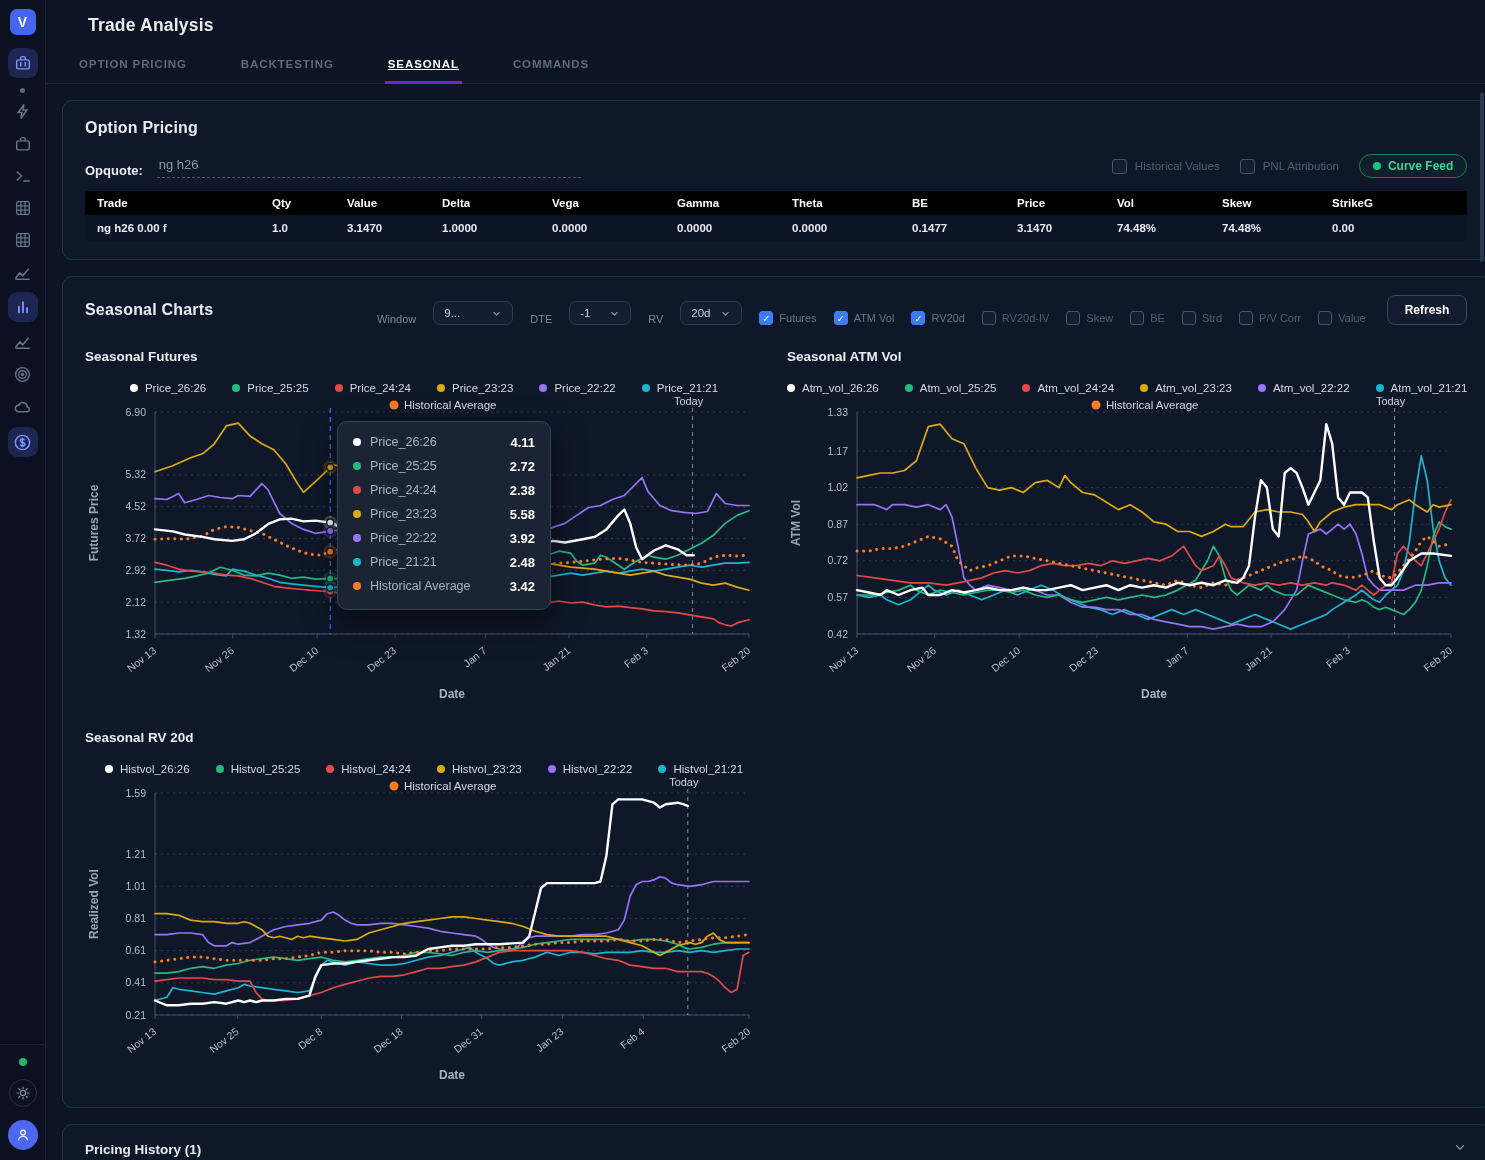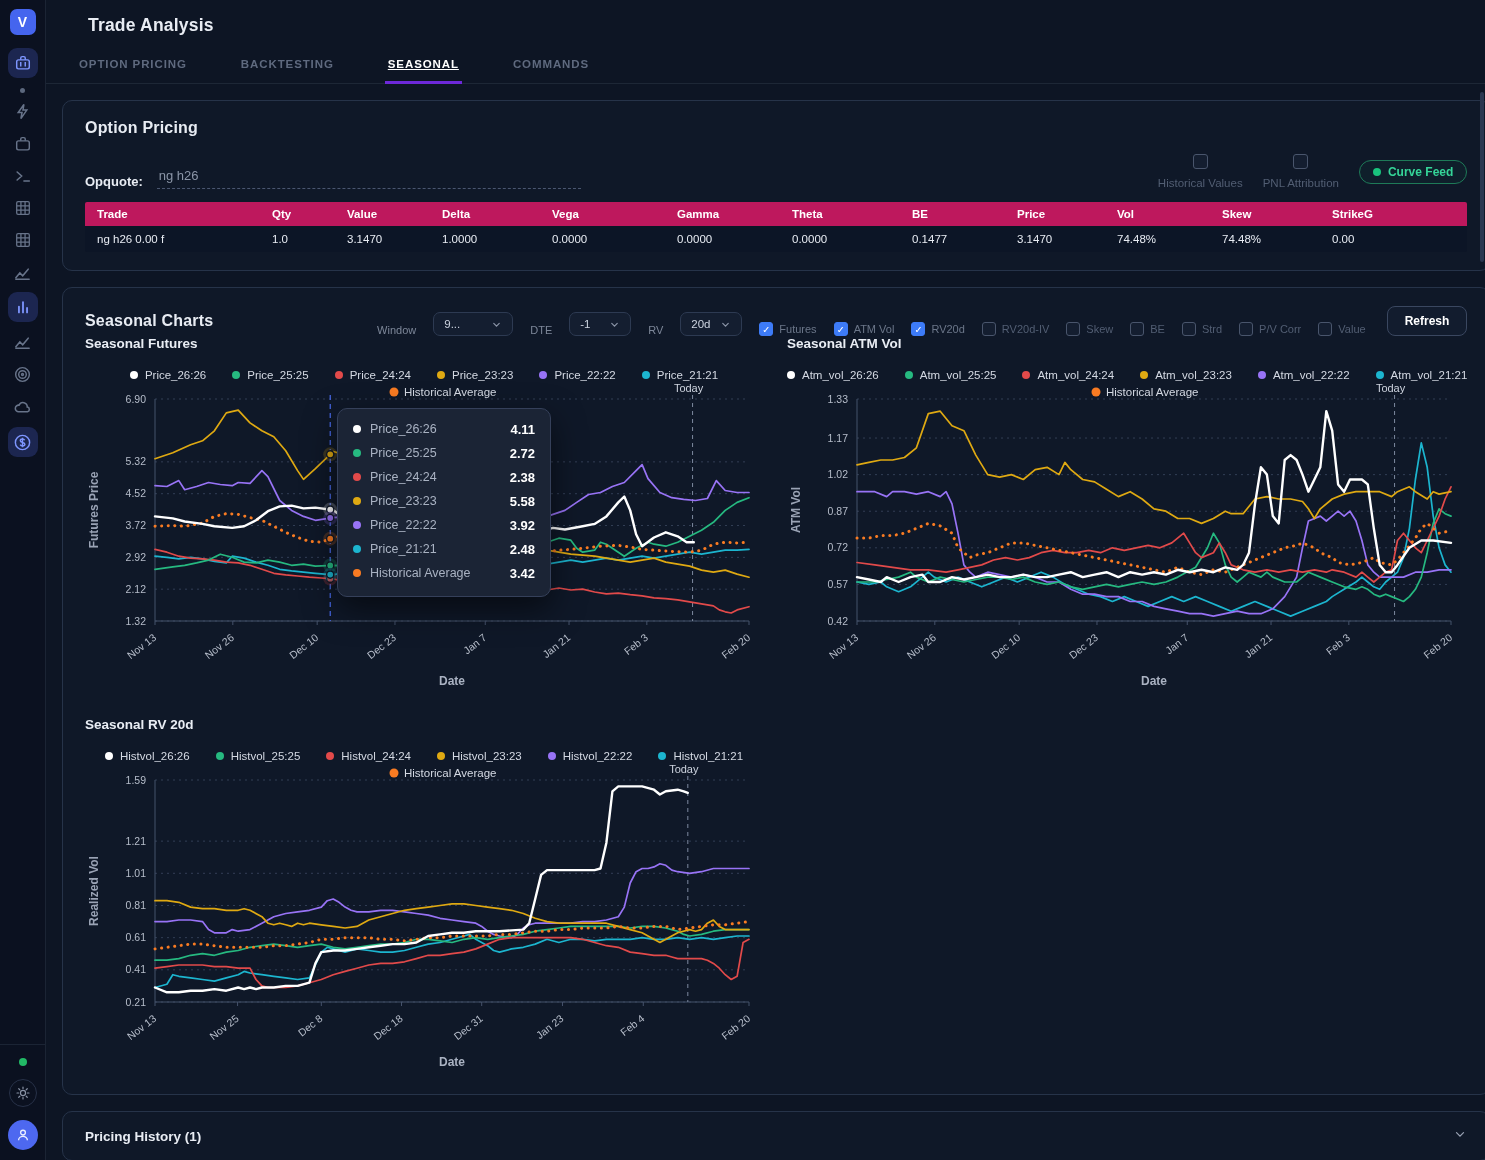--- a/index.html
+++ b/index.html
@@ -55,37 +55,37 @@
 
   
   .op-row { display:flex; align-items:flex-end; margin-top:17px; }
   .op-label { font-size:13px; font-weight:800; margin-right:14px; }
   .op-input {
     width:424px; background:transparent; border:none; border-bottom:1px dashed #4a5670;
     color:#8b95a7; font-size:13px; padding:2px 2px 5px; outline:none;
     font-family:"Liberation Sans","DejaVu Sans",sans-serif;
   }
   .op-right { margin-left:auto; display:flex; align-items:center; gap:20px; }
-  .chk { display:flex; align-items:center; gap:8px; font-size:11.5px; color:#525e73; cursor:pointer;flex-direction:column; }
+  .chk { display:flex; align-items:center; gap:8px; font-size:11.5px; color:#525e73; cursor:pointer; }
   .chk .box {
     width:15px; height:15px; border-radius:3px; background:#141e30; border:1.5px solid #49556c;
     display:flex; align-items:center; justify-content:center; font-size:10px; color:#fff;
   }
   .pill {
     display:flex; align-items:center; gap:7px; border:1.5px solid #1e7a58; border-radius:999px;
     padding:4px 13px; color:#35d598; font-size:12px; font-weight:700; background:rgba(20,160,110,.06);
     cursor:pointer;
   }
   .pill .dot { width:8px; height:8px; border-radius:50%; background:#19c37d; }
 
   .op-table { margin-top:13px; border-radius:2px; overflow:hidden; font-size:11.5px; }
   .t-grid { display:grid; grid-template-columns:175px 75px 95px 110px 125px 115px 120px 105px 100px 105px 110px 1fr; }
-  .t-head { background:#be185d; }
+  .t-head { background:#000000; }
   .t-head .cell { color:#fff; font-weight:700; padding:6px 12px; }
-  .t-body { background:#0c1526; }
+  .t-body { background:#0c1526;font-weight:bold; }
   .t-body .cell { color:#e8ecf3; padding:7px 12px; }
 
   
   .seasonal-head { display:flex; align-items:center; }
   .controls { margin-left:auto; display:flex; align-items:flex-end; gap:17px; }
   .ctl-label { font-size:11px; color:#7d8799; }
   .select {
     display:flex; align-items:center; justify-content:space-between; gap:6px;
     background:#141e30; border:1px solid #2d3a52; border-radius:7px;
     min-width:62px; padding:5px 10px; font-size:11.5px; color:#cdd4e0; cursor:pointer;
@@ -98,21 +98,21 @@
     display:flex; align-items:center; justify-content:center; font-size:9.5px; color:#fff;
   }
   .mini-chk.checked .box { background:#3d7bf7; border-color:#3d7bf7; }
   .mini-chk.checked { color:#6b7689; }
   .refresh-btn {
     background:#121c2e; border:1px solid #3a4760; border-radius:8px; color:#fff;
     font-size:12px; font-weight:700; padding:7px 17px; cursor:pointer; margin-left:4px;
     font-family:"Liberation Sans","DejaVu Sans",sans-serif;
   }
 
-  .charts-grid { display:grid; grid-template-columns:1fr 1fr; column-gap:24px; row-gap:22px; }
+  .charts-grid { display:grid; grid-template-columns:1fr 1fr; column-gap:24px; row-gap:22px; margin-top:24px; }
   .chart { position:relative; }
   .chart-title { font-size:13.5px; font-weight:700; color:#e9edf4; margin-bottom:18px; }
   .legend { display:flex; justify-content:center; gap:26px; margin-bottom:2px; }
   .legend-item { display:flex; align-items:center; gap:7px; font-size:11.5px; color:#d4d9e3; cursor:pointer; }
   .legend-item .dot { width:8px; height:8px; border-radius:50%; }
   .chart svg.plot { width:678px; height:312px; display:block; }
 
   
   .tooltip {
     position:absolute; left:252px; top:72px; width:214px; z-index:6;

